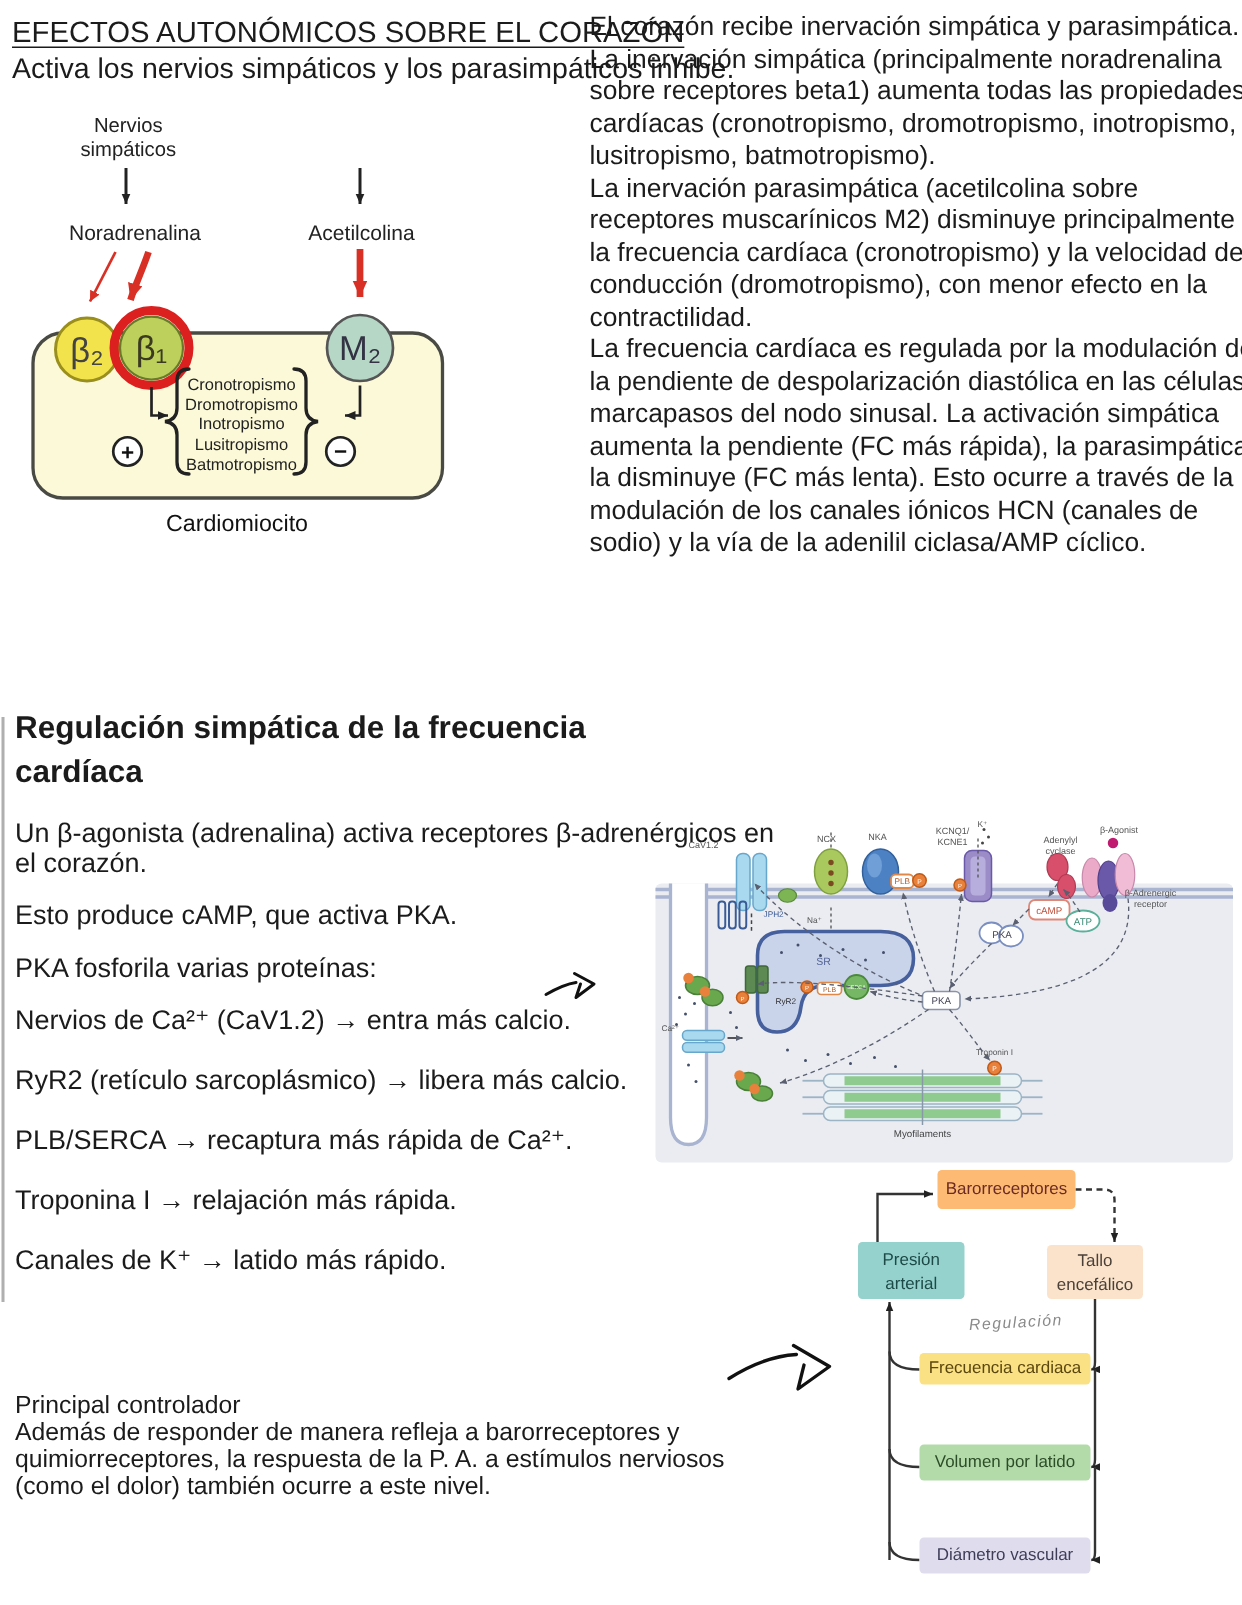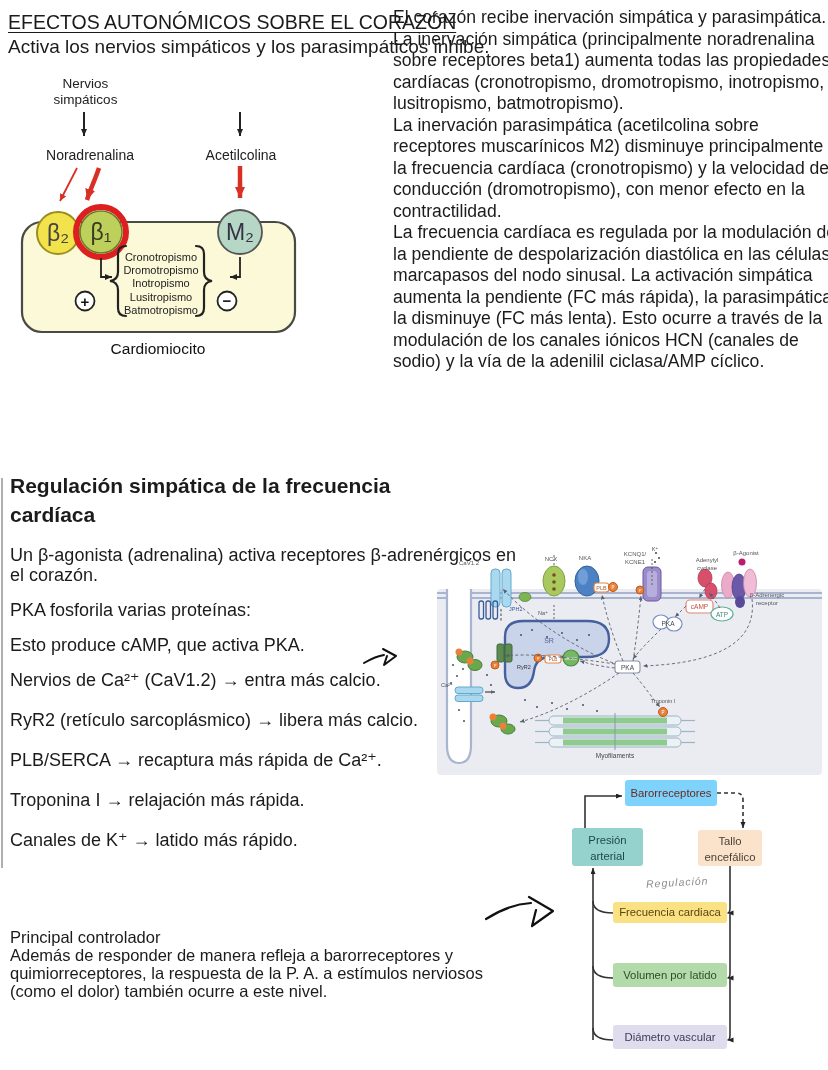--- a/index.html
+++ b/index.html
@@ -25,21 +25,21 @@
   .bullets div:nth-child(n+4){margin-bottom:20px;}
   
   .cellfig{left:437px;top:545px;width:391px;height:235px;z-index:1;}
   
   .h-bulbar{left:10px;top:872px;width:470px;font-weight:bold;font-size:23px;line-height:29px;}
   .sub-bulbar{left:10px;top:928px;font-size:16.5px;text-align:center;}
   .para-bulbar{left:10px;top:946px;width:486px;font-size:16.5px;line-height:18.2px;}
   
   .flow{left:550px;top:775px;width:278px;height:295px;}
   .fbox{position:absolute;text-align:center;border-radius:3px;font-size:11.3px;color:#333;}
-  .fb-baro{left:75px;top:5px;width:92px;height:26px;line-height:26px;background:#7dd3fc;color:#6b2a23;}
+  .fb-baro{left:75px;top:5px;width:92px;height:26px;line-height:26px;background:#fdba74;color:#6b2a23;}
   .fb-pres{left:22px;top:53px;width:71px;height:38px;line-height:16px;padding-top:4px;box-sizing:border-box;background:#95d1cd;color:#1d4a47;}
   .fb-tallo{left:148px;top:55px;width:64px;height:36px;line-height:16px;padding-top:3px;box-sizing:border-box;background:#fbe3cb;color:#4a4038;}
   .fb-frec{left:63px;top:127px;width:114px;height:21px;line-height:21px;background:#fae183;color:#5a460f;}
   .fb-vol{left:63px;top:188px;width:114px;height:24px;line-height:24px;background:#b3dbaa;color:#2d4d28;}
   .fb-diam{left:63px;top:250px;width:114px;height:24px;line-height:24px;background:#dfdcee;color:#3d3d58;}
   .freg{position:absolute;left:96px;top:101px;font-size:10.5px;font-style:italic;color:#8a8a8a;
         transform:rotate(-3deg);letter-spacing:1px;}
   .edge-line{left:1px;top:478px;width:2px;height:390px;background:#949494;opacity:.75;}
   svg{position:absolute;left:0;top:0;overflow:visible;}
   svg text{font-family:"Liberation Sans","DejaVu Sans",sans-serif;}
@@ -114,22 +114,22 @@
       <div>Dromotropismo</div>
       <div>Inotropismo</div>
       <div>Lusitropismo</div>
       <div>Batmotropismo</div>
     </div>
   </div>
 
   <div class="abs h-reg">Regulación simpática de la frecuencia cardíaca</div>
   <div class="abs bullets">
     <div>Un β-agonista (adrenalina) activa receptores β-adrenérgicos en el corazón.</div>
+    <div>Esto produce cAMP, que activa PKA.</div>
     <div>PKA fosforila varias proteínas:</div>
-    <div>Esto produce cAMP, que activa PKA.</div>
     <div>Nervios de Ca²⁺ (CaV1.2) → entra más calcio.</div>
     <div>RyR2 (retículo sarcoplásmico) → libera más calcio.</div>
     <div>PLB/SERCA → recaptura más rápida de Ca²⁺.</div>
     <div>Troponina I → relajación más rápida.</div>
     <div>Canales de K⁺ → latido más rápido.</div>
   </div>
 
   <svg width="828" height="1070" style="z-index:3;pointer-events:none;">
     <path d="M364,663 C371,659 377,656 384,655 M383,649 L396,656 L384,665 L387,656" stroke="#111" stroke-width="2" fill="none" stroke-linecap="round" stroke-linejoin="round"></path>
     <path d="M486,919 C500,910 515,904 531,903 M529,897 L553,911 L532,926 L536,910" stroke="#111" stroke-width="2.2" fill="none" stroke-linecap="round" stroke-linejoin="round"></path>

